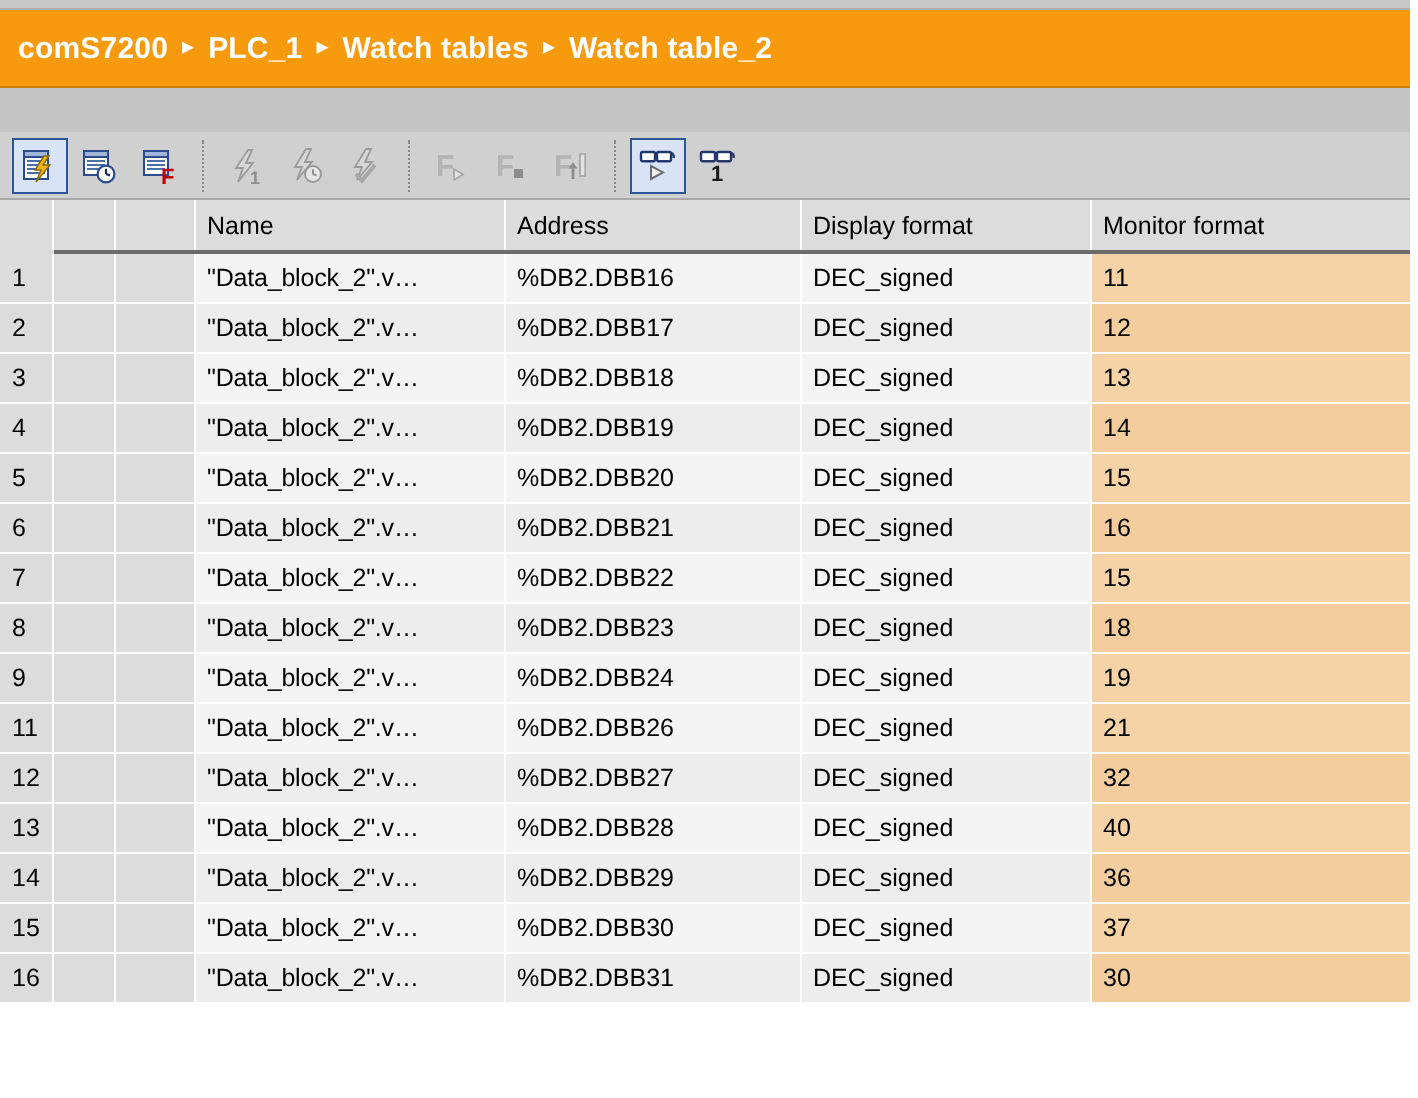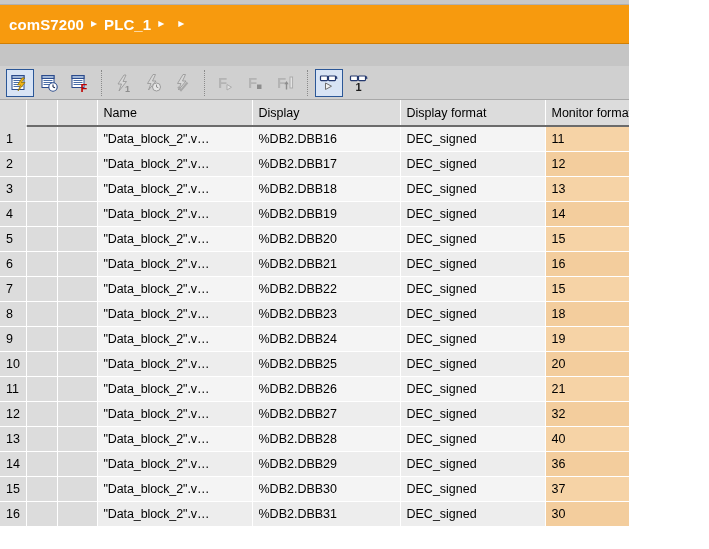--- a/index.html
+++ b/index.html
@@ -9,21 +9,21 @@
     padding: 0;
     width: 709px;
     height: 549px;
     overflow: hidden;
     background: #ffffff;
     font-family: "Liberation Sans", sans-serif;
   }
 
   #app {
     position: relative;
-    width: 629px;
+    width: 705px;
     height: 549px;
     overflow: hidden;
     background: #0ea5e9;
   }
 
   
   .top-strip {
     height: 5px;
     background: #c8c8c8;
     border-bottom: 1px solid #b0b0b0;
@@ -180,21 +180,23 @@
 
 <div id="app">
 
   <div class="top-strip"></div>
 
   <div class="breadcrumb-bar">
     <span class="crumb">comS7200</span>
     <span class="crumb-sep">▸</span>
     <span class="crumb">PLC_1</span>
     <span class="crumb-sep">▸</span>
+    <span class="crumb">Watch tables</span>
     <span class="crumb-sep">▸</span>
+    <span class="crumb">Watch table_2</span>
   </div>
 
   <div class="sub-blank"></div>
 
   <div class="toolbar">
 
     <div class="tb-group">
       <div class="tb-btn selected" title="Monitor all">
         <svg width="20" height="20" viewBox="0 0 20 20">
           <rect x="2" y="2.5" width="12" height="14" fill="#ffffff" stroke="#2b4b8c" stroke-width="1"></rect>
@@ -315,21 +317,21 @@
           <col class="c-addr">
           <col class="c-fmt">
           <col class="c-mon">
       </colgroup>
       <thead>
         <tr>
           <th class="blank-hdr"></th>
           <th></th>
           <th></th>
           <th class="hdr-sep-left">Name</th>
-          <th class="hdr-sep-left">Display</th>
+          <th class="hdr-sep-left">Address</th>
           <th class="hdr-sep-left">Display format</th>
           <th class="hdr-sep-left">Monitor format</th>
         </tr>
       </thead>
       <tbody>
           <tr>
             <td class="num">1</td>
             <td class="icoA"></td>
             <td class="icoB"></td>
             <td class="name">"Data_block_2".v…</td>
@@ -402,29 +404,20 @@
           </tr>
           <tr>
             <td class="num">9</td>
             <td class="icoA"></td>
             <td class="icoB"></td>
             <td class="name">"Data_block_2".v…</td>
             <td class="addr">%DB2.DBB24</td>
             <td class="fmt">DEC_signed</td>
             <td class="mon">19</td>
           </tr>
-          <tr class="alt">
-            <td class="num">10</td>
-            <td class="icoA"></td>
-            <td class="icoB"></td>
-            <td class="name">"Data_block_2".v…</td>
-            <td class="addr">%DB2.DBB25</td>
-            <td class="fmt">DEC_signed</td>
-            <td class="mon">20</td>
-          </tr>
           <tr>
             <td class="num">11</td>
             <td class="icoA"></td>
             <td class="icoB"></td>
             <td class="name">"Data_block_2".v…</td>
             <td class="addr">%DB2.DBB26</td>
             <td class="fmt">DEC_signed</td>
             <td class="mon">21</td>
           </tr>
           <tr class="alt">

